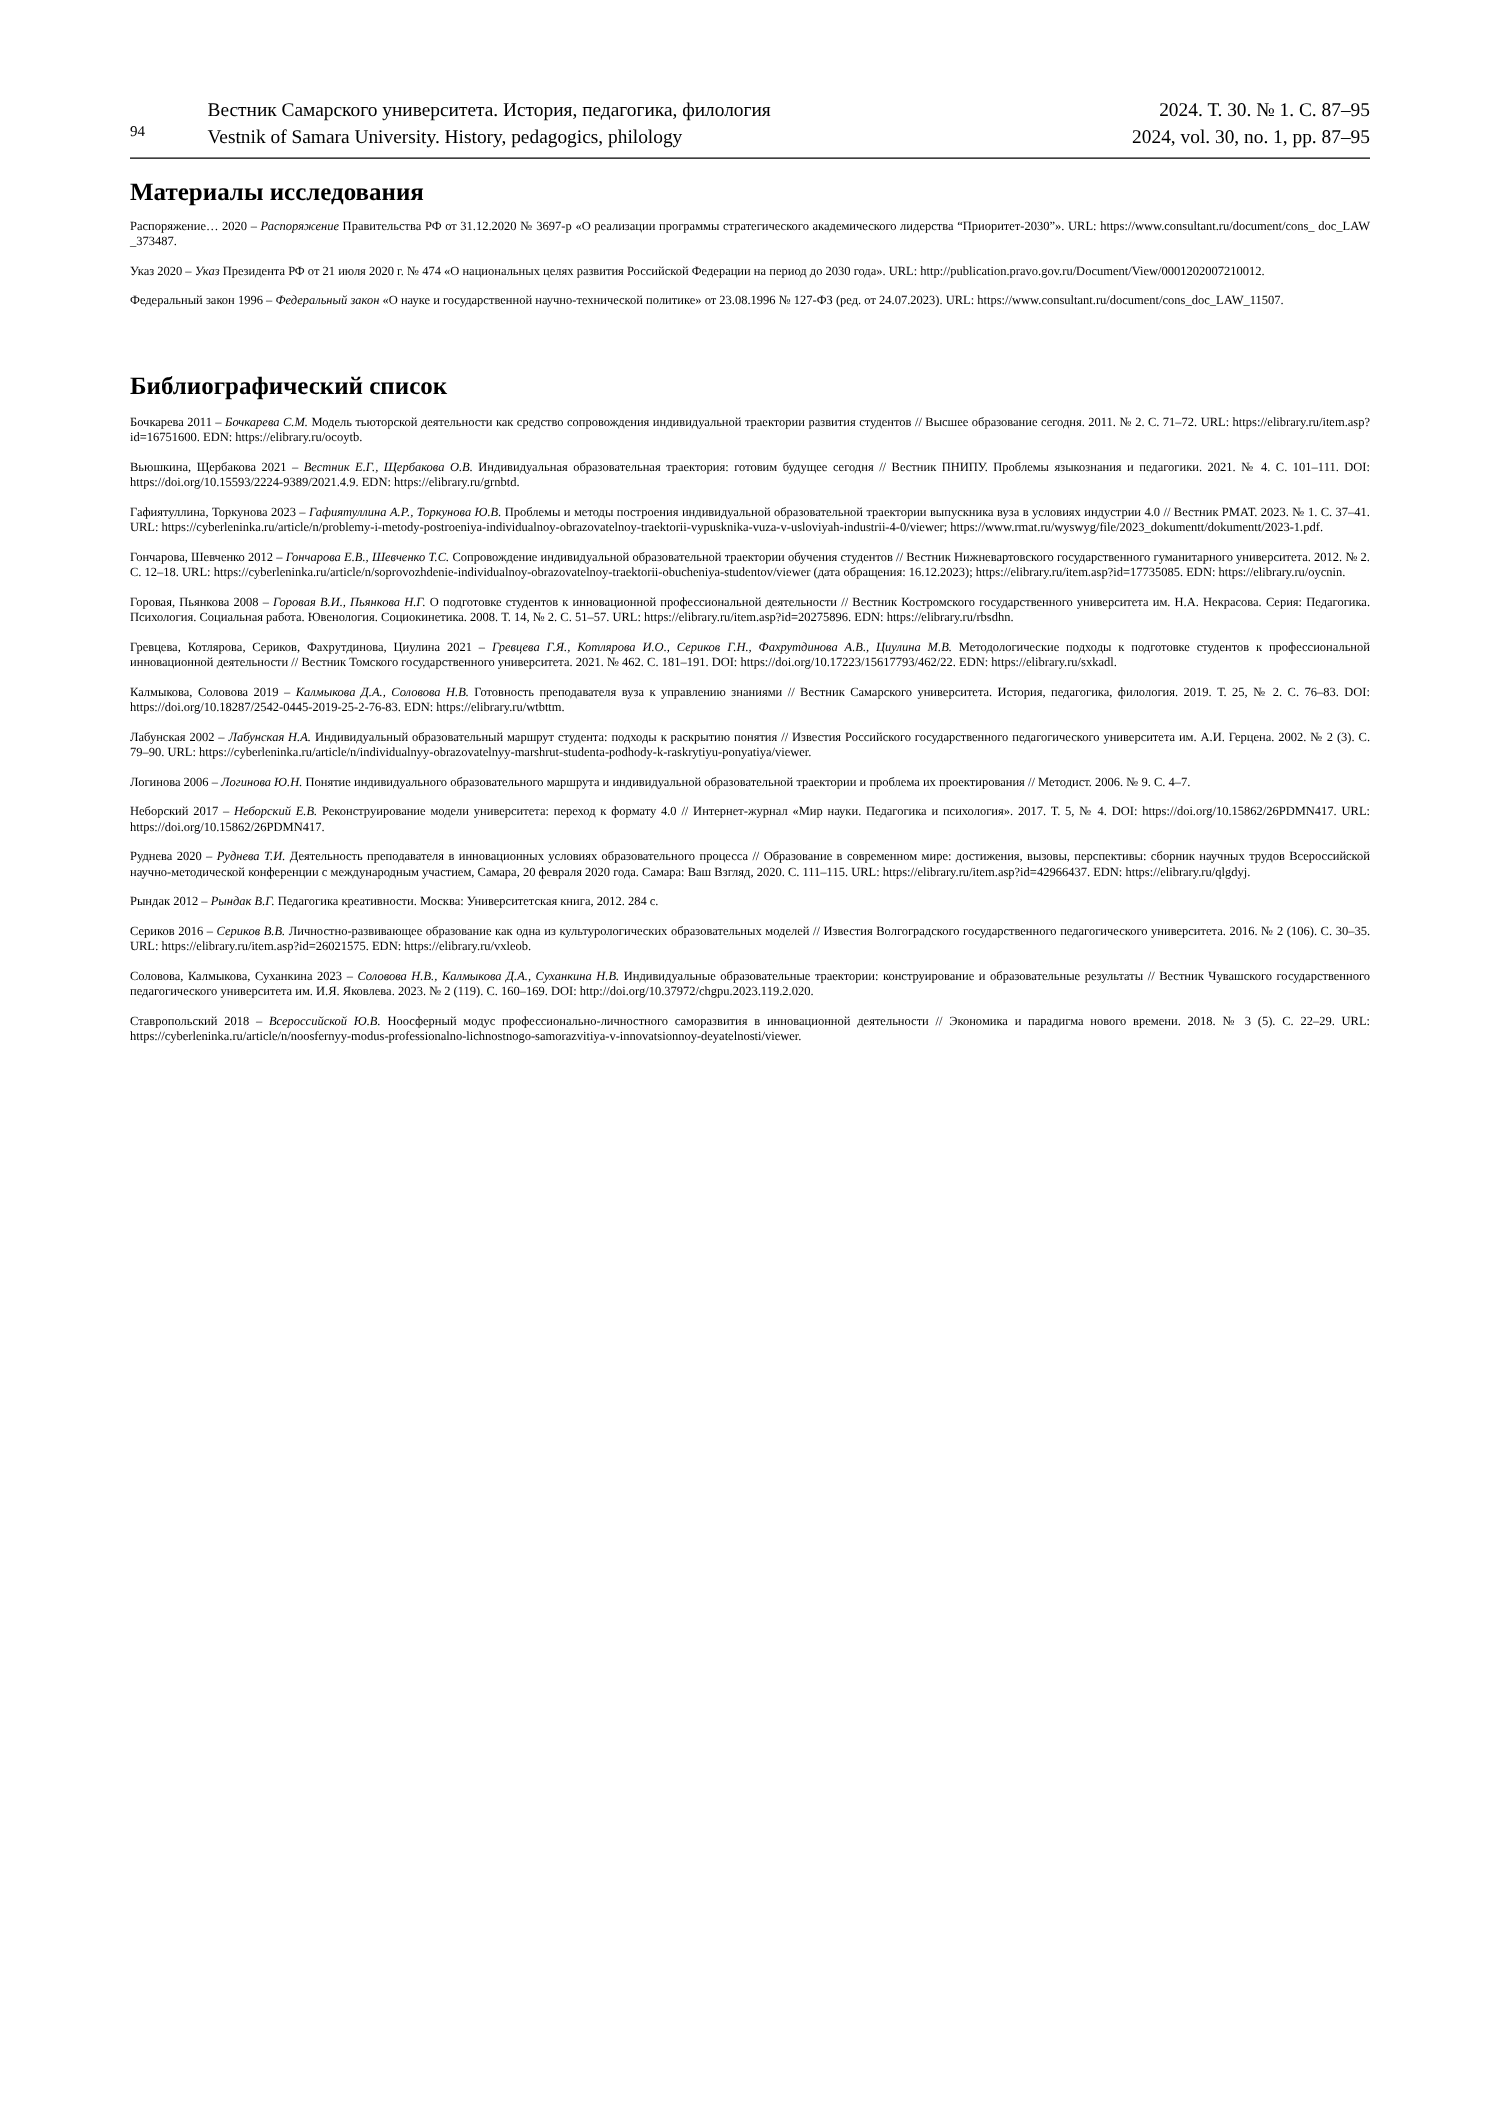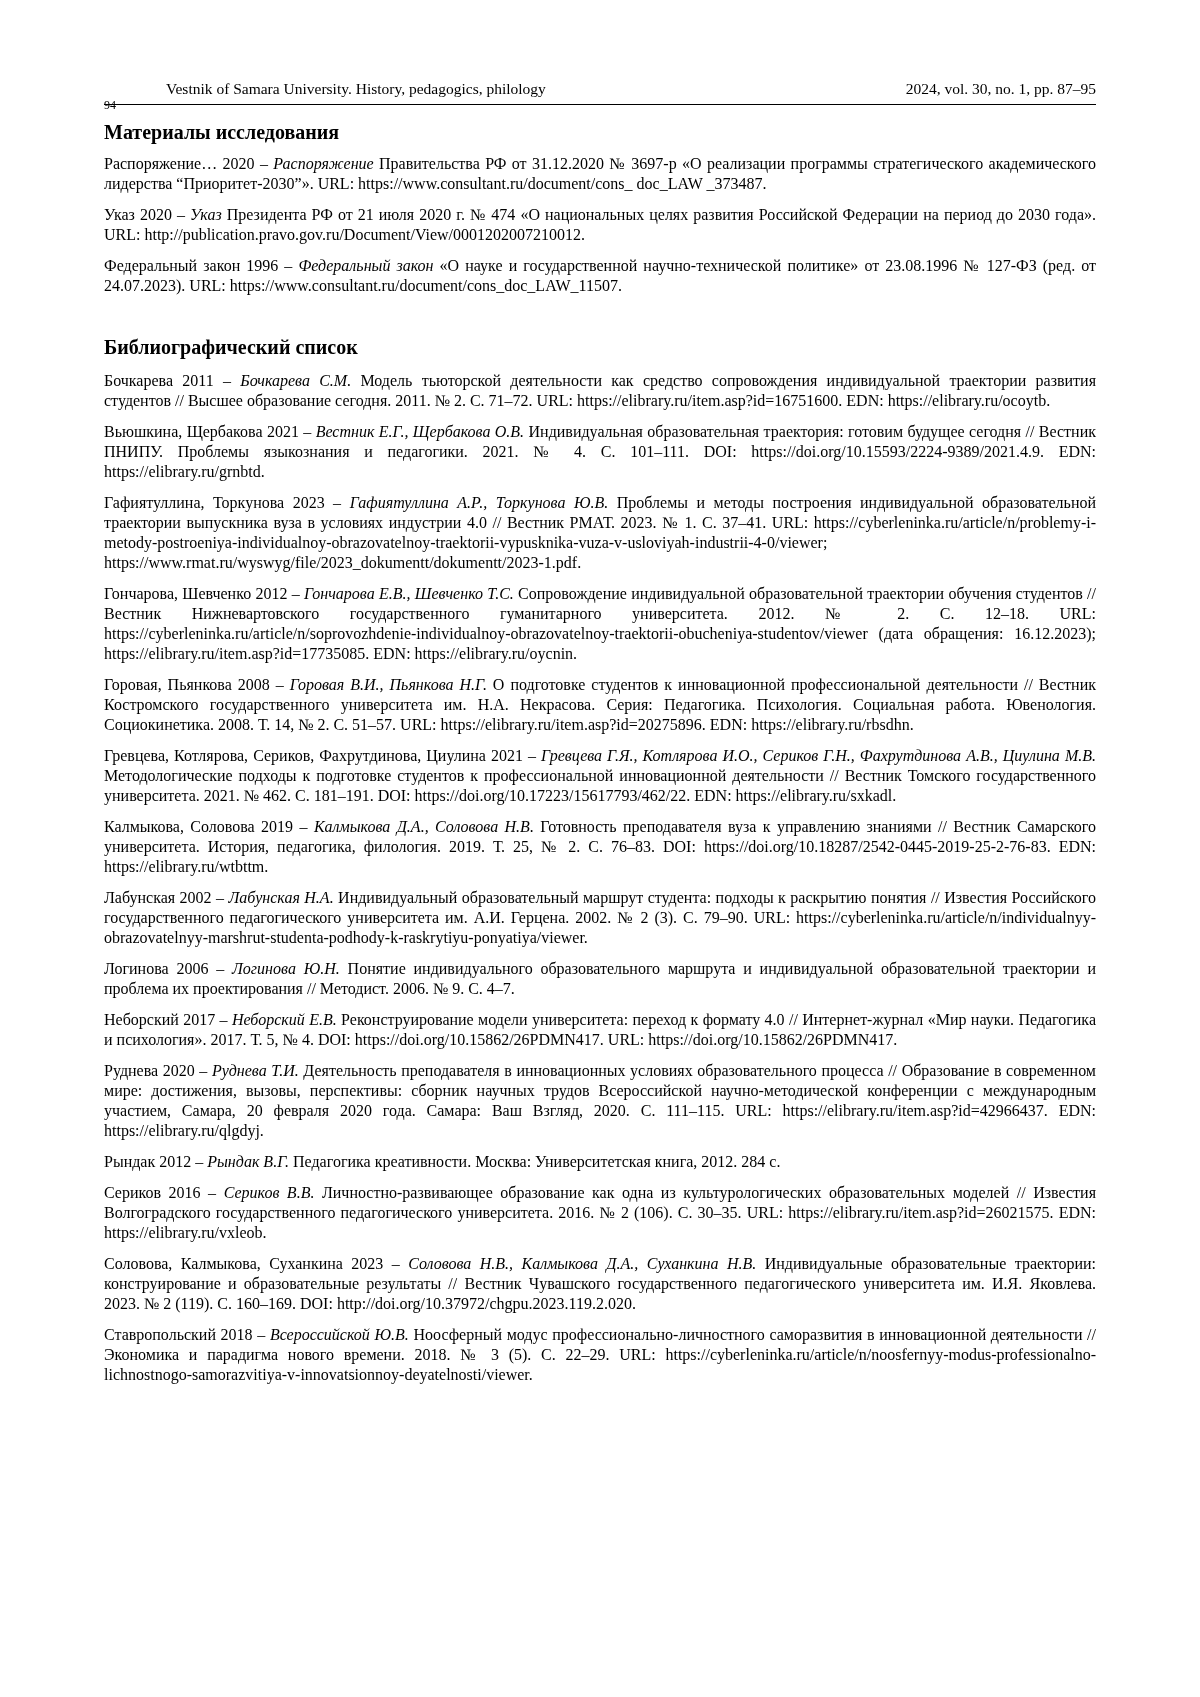--- a/index.html
+++ b/index.html
@@ -44,41 +44,45 @@
     border-top: 1.1px solid #000;
     margin: 5px 0 16px 0;
   }
   h2.section-title {
     font-size: 20px;
     font-weight: bold;
     margin: 0 0 10px 0;
     font-family: "Liberation Serif", serif;
   }
   h2.section-title.biblio {
-    margin-top: 40px;
+    margin-top: 50px;
     margin-bottom: 12px;
   }
   p.ref {
-    font-size: 16px;
+    font-size: 10px;
     line-height: 1.25;
     text-align: justify;
     margin: 0 0 11px 0;
     hyphens: auto;
   }
   p.ref:last-child { margin-bottom: 0; }
   i { font-style: italic; }
 </style>
 </head>
 <body>
 
 <div class="page">
 
   <div class="header">
     <div class="page-number">94</div>
     <div class="header-rows">
+      <div class="header-row">
+        <span class="left">Вестник Самарского университета. История, педагогика, филология</span>
+        <span class="right">2024. Т. 30. № 1. С. 87–95</span>
+      </div>
       <div class="header-row">
         <span class="left">Vestnik of Samara University. History, pedagogics, philology</span>
         <span class="right">2024, vol. 30, no. 1, pp. 87–95</span>
       </div>
     </div>
   </div>
 
   <hr class="rule">
 
   <h2 class="section-title">Материалы исследования</h2>

